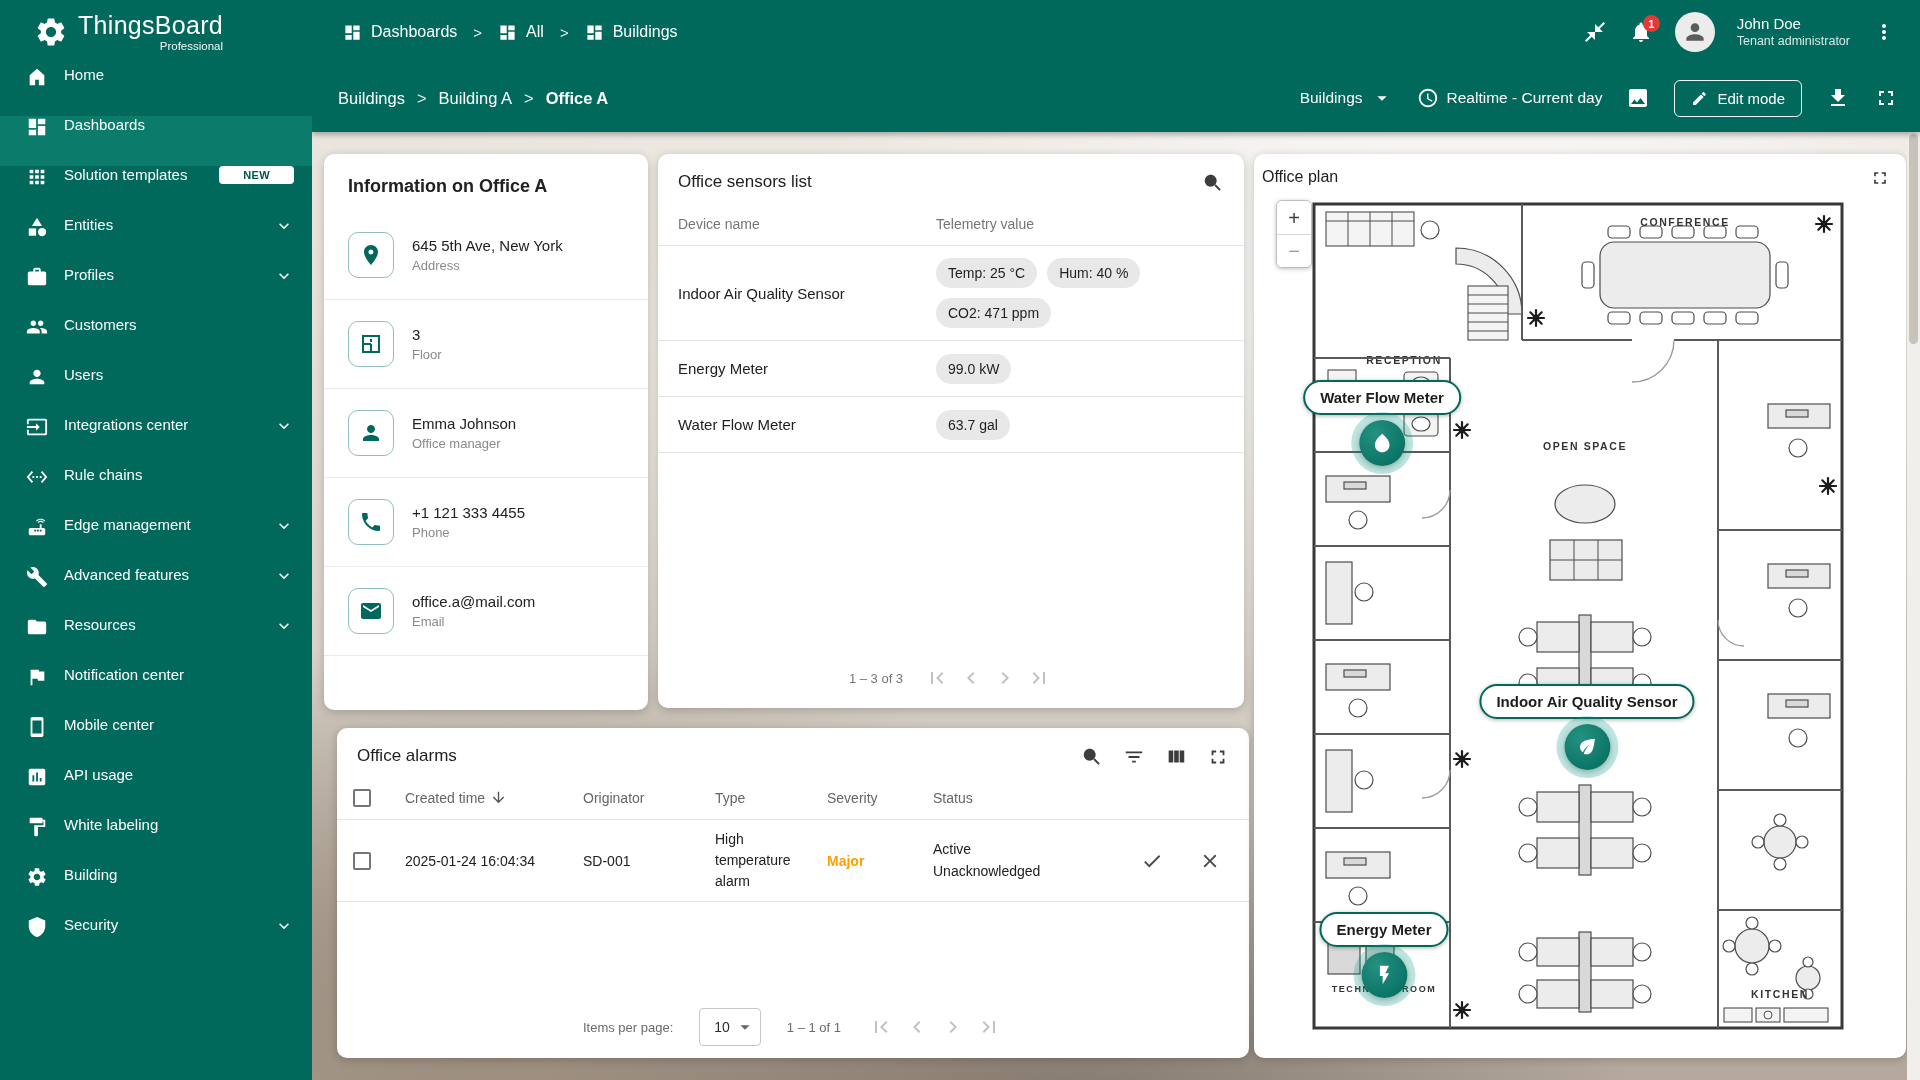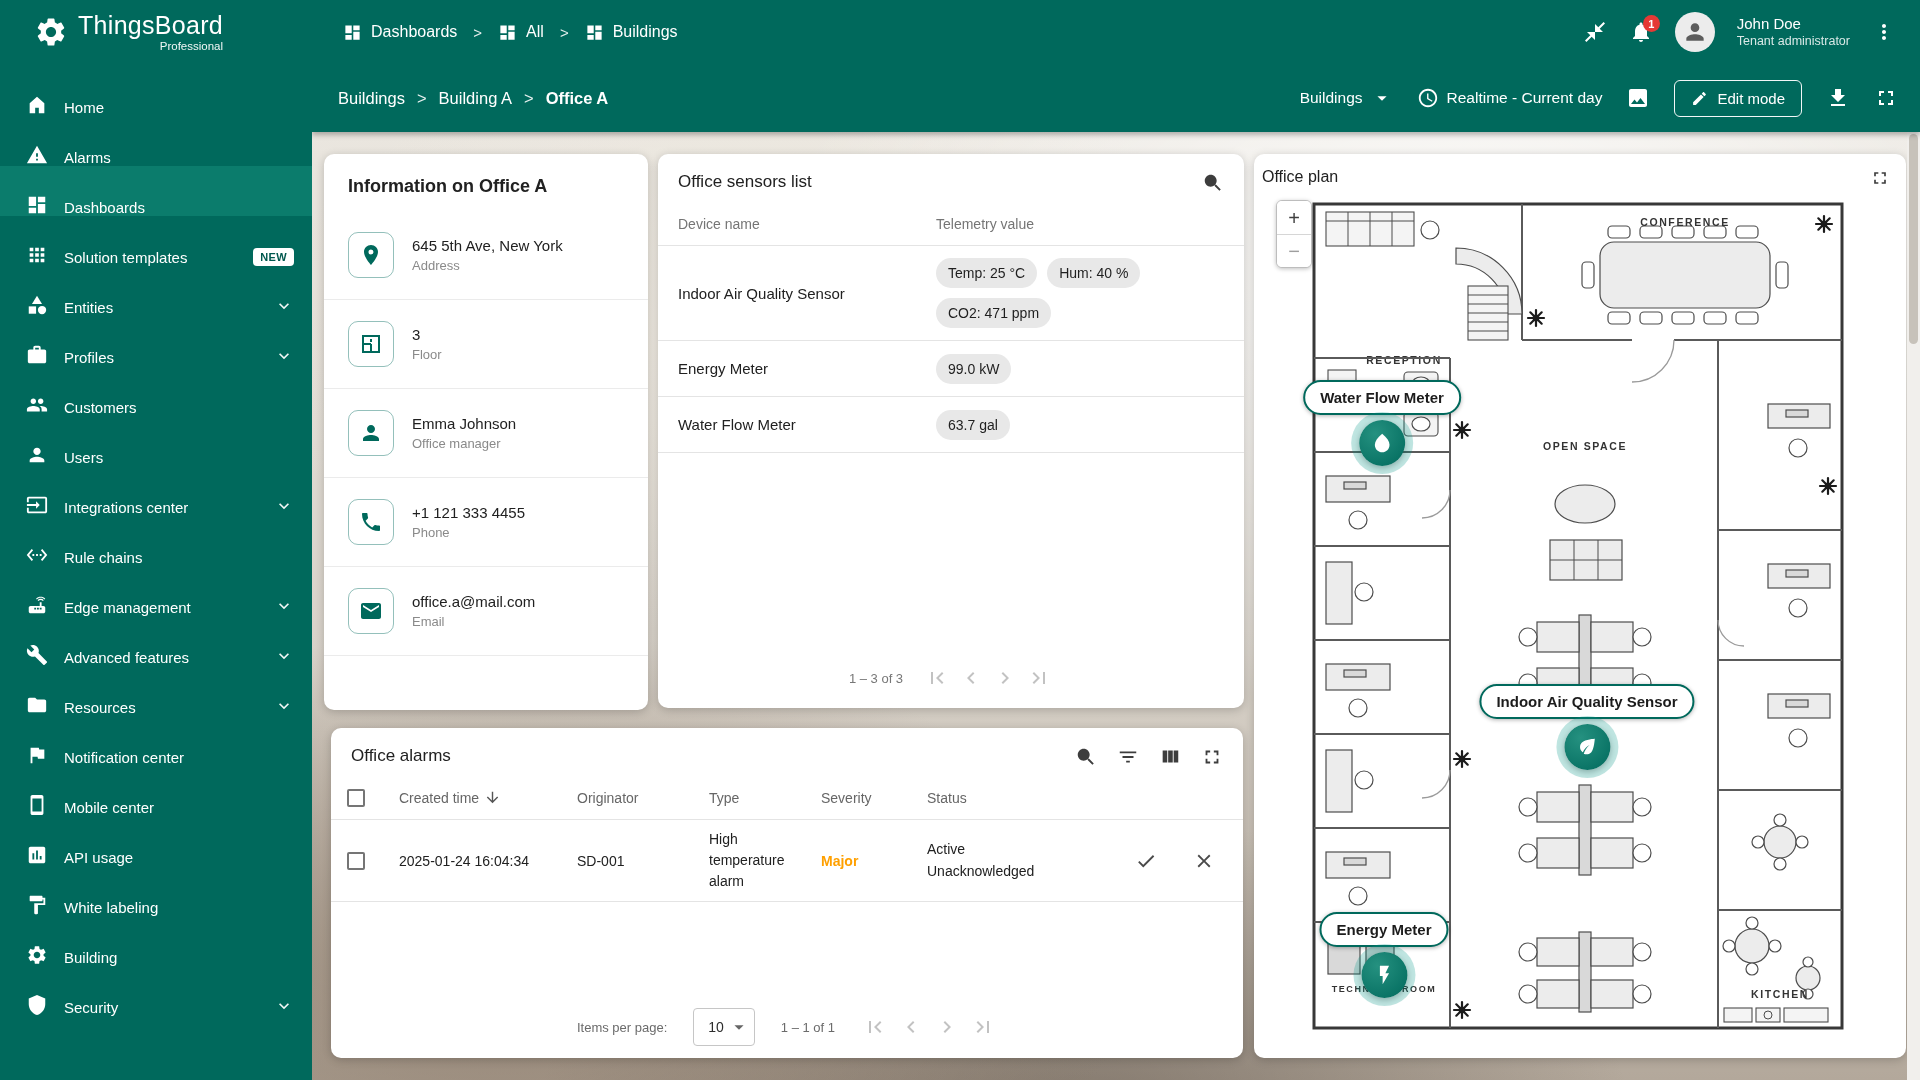--- a/index.html
+++ b/index.html
@@ -45,30 +45,30 @@
   .user-block{ display:flex; flex-direction:column; line-height:1.25; }
   .user-name{ font-size:15px; }
   .user-role{ font-size:12.5px; opacity:.85; }
 
   
   .sidebar{
     position:absolute; top:64px; left:0; bottom:0; width:312px;
     background:var(--teal); color:#fff; z-index:30; overflow:hidden; padding-top:2px;
   }
   .nav-item{
-    height:50px; display:flex; align-items:flex-end; gap:16px;
+    height:50px; display:flex; align-items:flex-start; gap:16px;
     padding:0 18px 0 26px; font-size:15px; cursor:pointer; position:relative;
   }
   .nav-item.active{ background:var(--teal-active); }
   .nav-icon{ width:22px; height:22px; fill:#fff; flex:none; }
   .nav-label{ white-space:nowrap; }
   .nav-chevron{ margin-left:auto; width:20px; height:20px; fill:#fff; opacity:.95; }
   .nav-badge{
     margin-left:auto; background:#fff; color:#00584E; font-size:11px; font-weight:700;
-    border-radius:4px; padding:3px 7px; letter-spacing:.4px;
+    border-radius:4px; padding:3px 24px; letter-spacing:.4px;
   }
 
   
   .dash-toolbar{
     position:absolute; top:64px; left:312px; right:0; height:68px;
     background:var(--teal); color:#fff; display:flex; align-items:center;
     padding:0 22px 0 26px; z-index:20; box-shadow:0 3px 5px rgba(0,0,0,.28);
   }
   .tb-breadcrumb{ display:flex; align-items:center; gap:12px; font-size:16.5px; }
   .tb-breadcrumb .sep{ opacity:.9; }
@@ -135,21 +135,21 @@
   }
   .pagination{
     position:absolute; bottom:16px; left:0; right:0; display:flex; align-items:center;
     justify-content:center; gap:6px; color:#777; font-size:13px;
   }
   .pagination .range{ margin-right:14px; }
   .pg-btn{ background:none; border:none; color:#c2c2c2; cursor:pointer; padding:2px; }
   .pg-btn .ic{ width:24px; height:24px; }
 
   
-  #card-alarms{ left:19px; top:596px; width:912px; height:330px; }
+  #card-alarms{ left:25px; top:596px; width:912px; height:330px; }
   .alarms-thead{
     display:grid; grid-template-columns:52px 178px 132px 112px 106px 178px 1fr;
     padding:0 16px; height:44px; align-items:center; font-size:14px; color:#666;
     border-bottom:1px solid #e4e4e4;
   }
   .th-sort{ display:flex; align-items:center; gap:5px; }
   .th-sort .ic{ width:17px; height:17px; color:#555; }
   .alarms-row{
     display:grid; grid-template-columns:52px 178px 132px 112px 106px 178px 1fr;
     padding:8px 16px; align-items:center; font-size:14px; color:#212121;
@@ -284,26 +284,20 @@
     </button>
   </div>
 </header>
 
 <aside class="sidebar">
   <div class="nav-item">
     <svg class="nav-icon" viewBox="0 0 24 24">
         <path d="M12 3 4 10v11h6v-6h4v6h6V10z"></path>
       </svg>
     <span class="nav-label">Home</span>
-  </div>
-  <div class="nav-item">
-    <svg class="nav-icon" viewBox="0 0 24 24">
-        <path d="M1 21h22L12 2 1 21zm12-3h-2v-2h2v2zm0-4h-2v-4h2v4z"></path>
-      </svg>
-    <span class="nav-label">Alarms</span>
   </div>
   <div class="nav-item active">
     <svg class="nav-icon" viewBox="0 0 24 24">
         <path d="M3 13h8V3H3v10zm0 8h8v-6H3v6zm10 0h8V11h-8v10zm0-18v6h8V3h-8z"></path>
       </svg>
     <span class="nav-label">Dashboards</span>
   </div>
   <div class="nav-item">
     <svg class="nav-icon" viewBox="0 0 24 24">
         <path d="M4 8h4V4H4v4zm6 12h4v-4h-4v4zm-6 0h4v-4H4v4zm0-6h4v-4H4v4zm6 0h4v-4h-4v4zm6-10v4h4V4h-4zm-6 4h4V4h-4v4zm6 6h4v-4h-4v4zm0 6h4v-4h-4v4z"></path>

